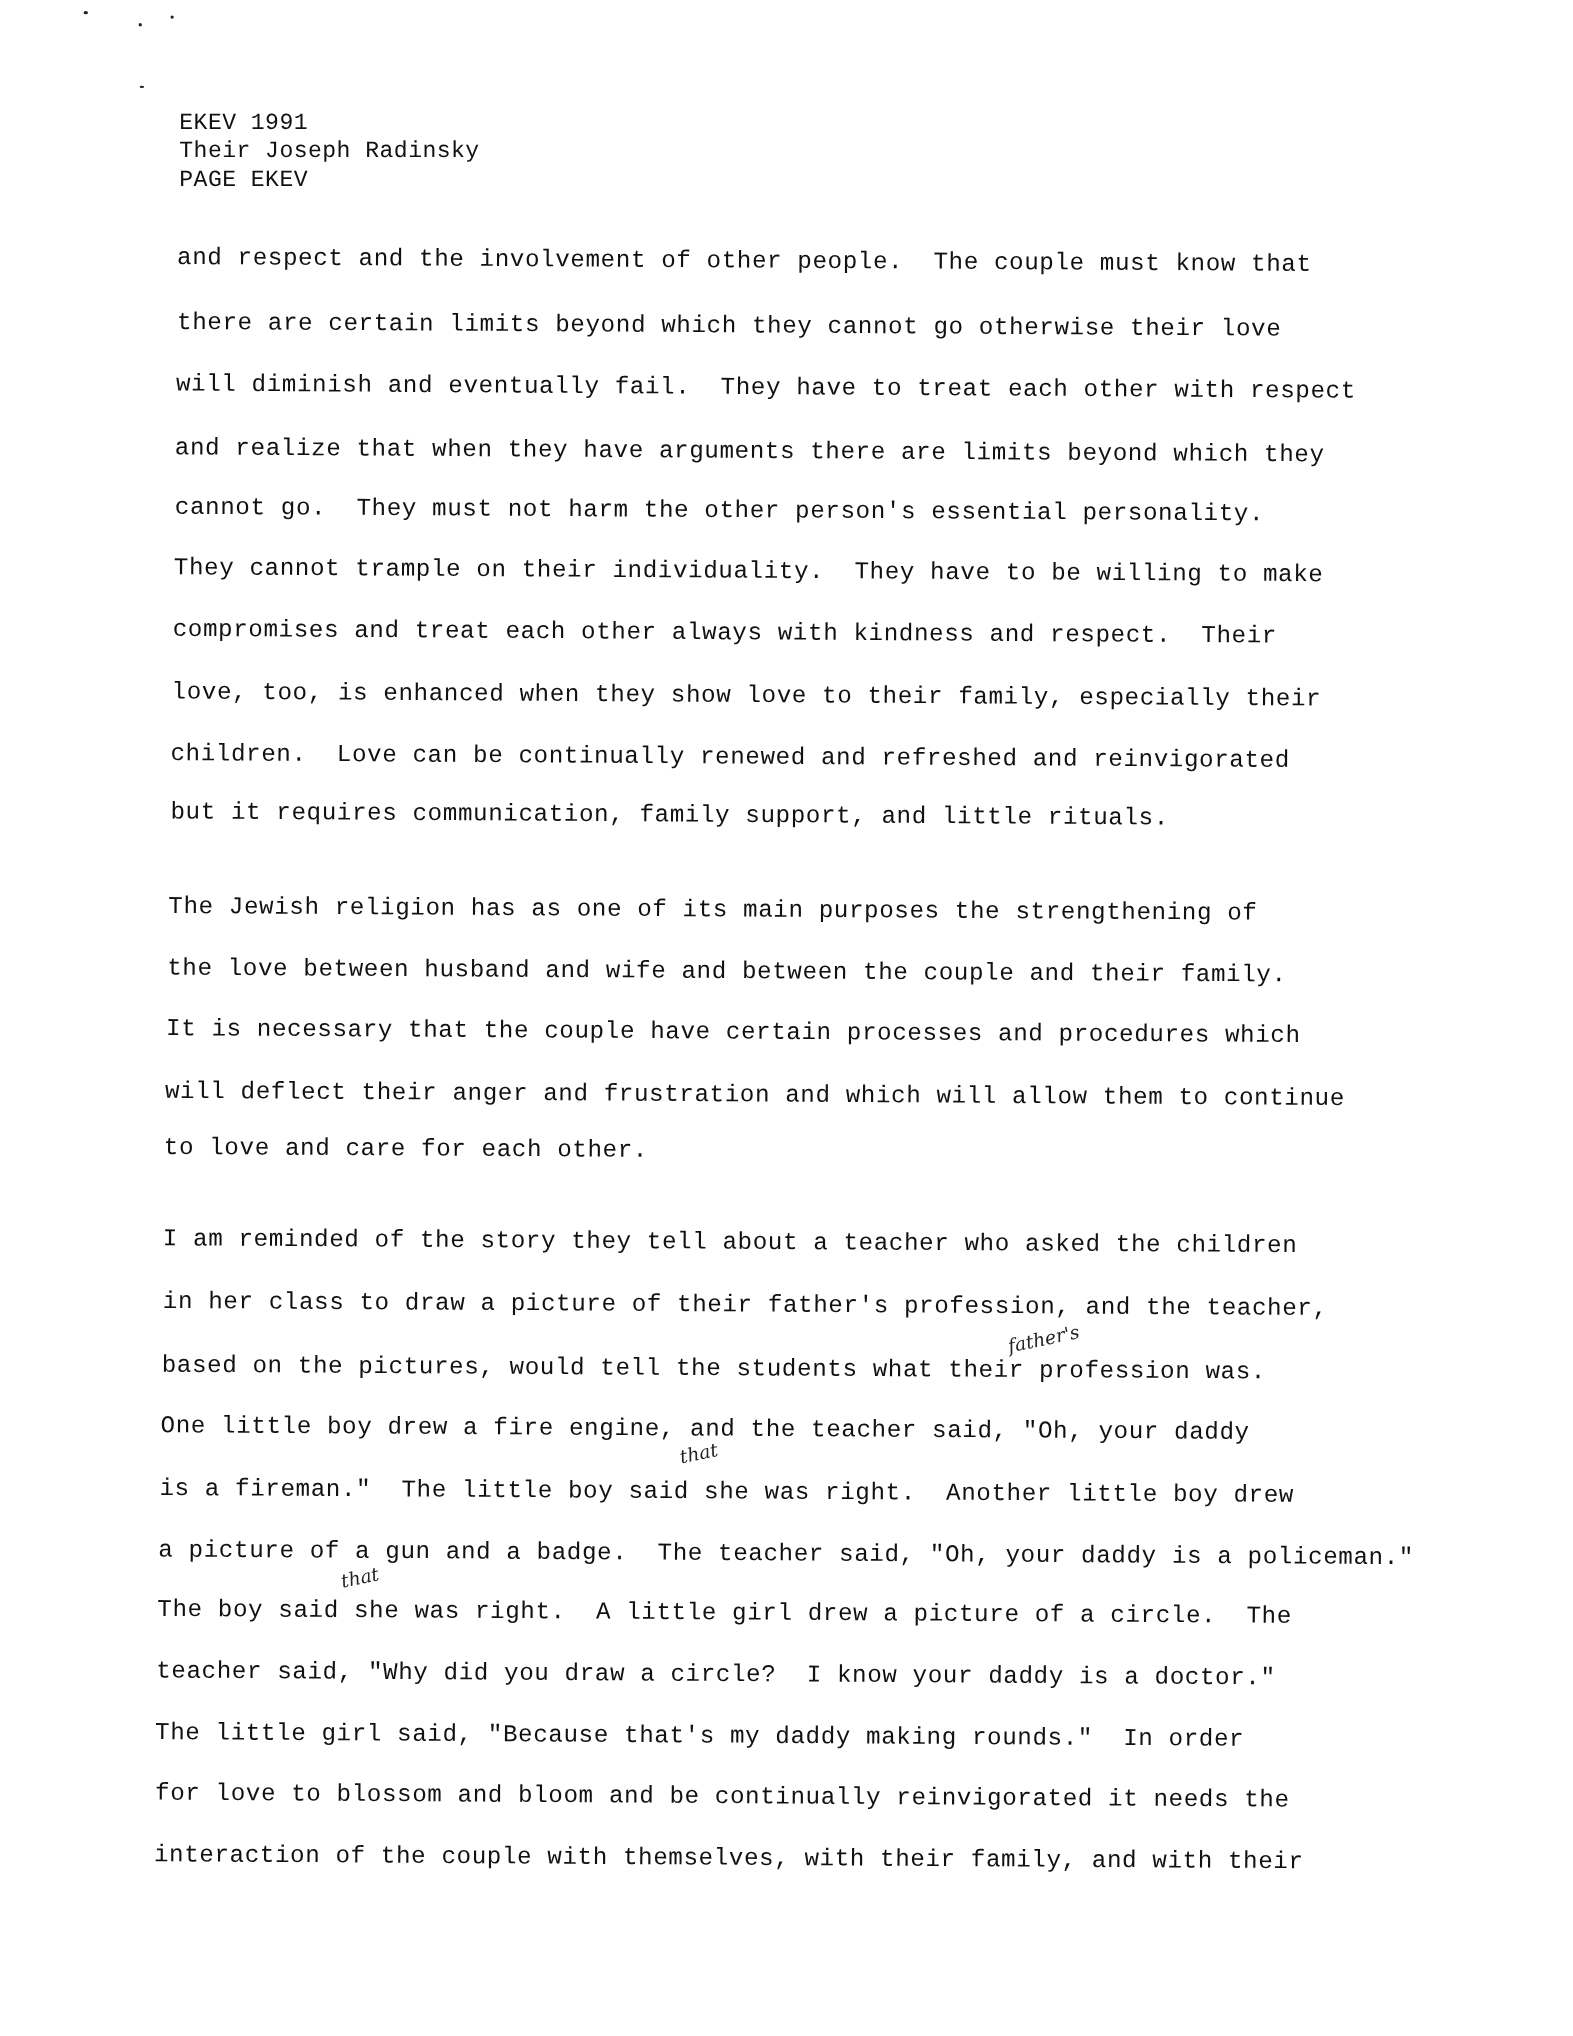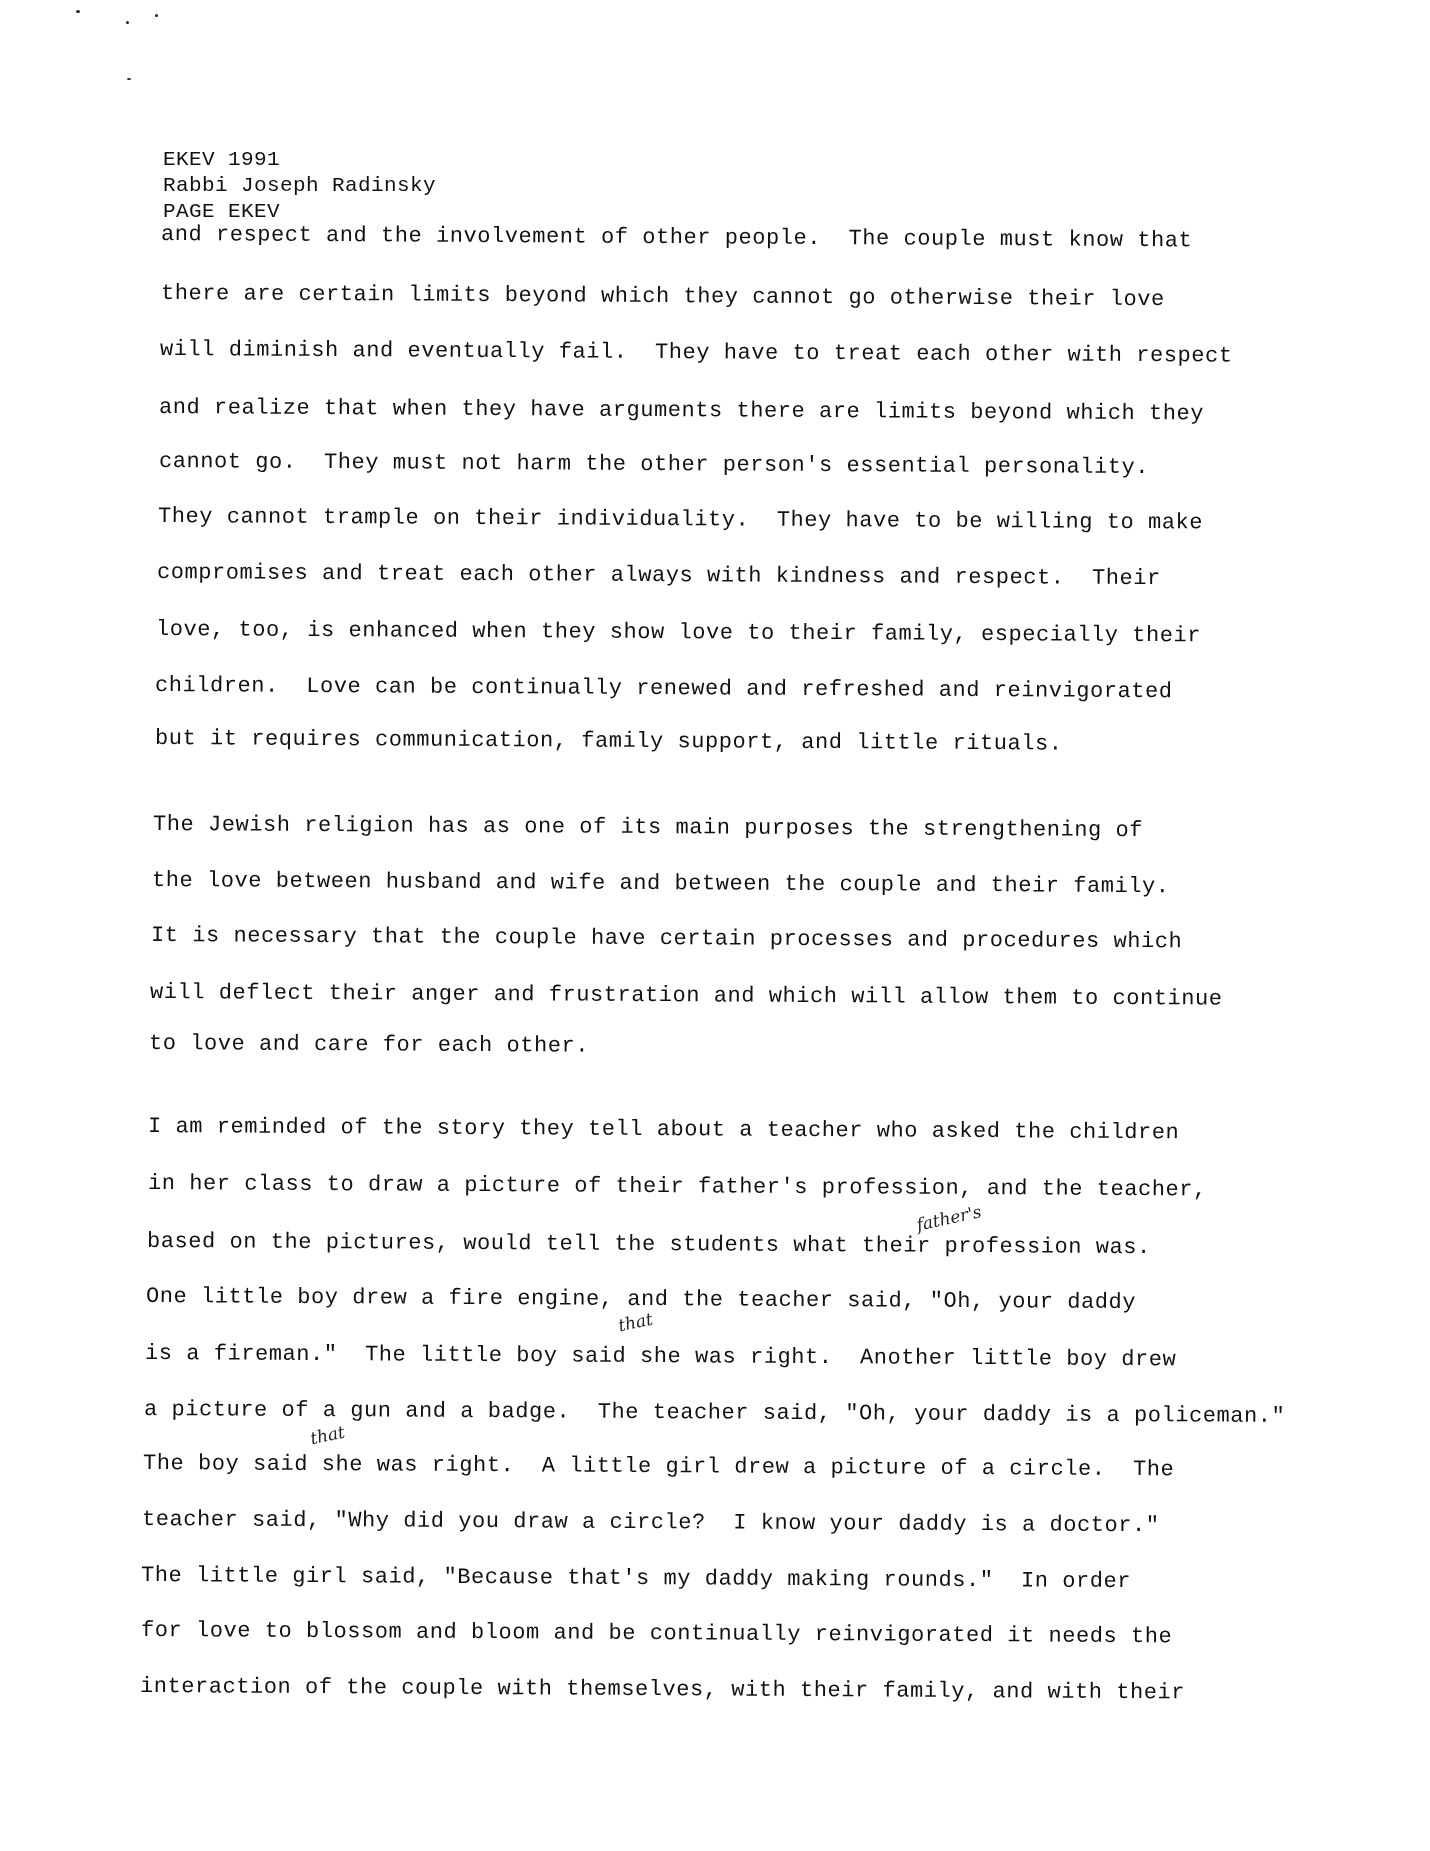--- a/index.html
+++ b/index.html
@@ -20,21 +20,20 @@
       background: #222;
       border-radius: 50%;
     }
     .header {
       position: absolute;
       left: 163px;
       top: 100px;
       font-size: 21px;
       line-height: 26px;
       letter-spacing: 0.4px;
-      margin-top: 47px;
     }
     .header div { white-space: pre; }
     .line {
       position: absolute;
       white-space: pre;
       font-size: 22px;
       letter-spacing: 0.55px;
       transform-origin: left center;
     }
     .annot {
@@ -50,21 +49,21 @@
 </head>
 <body>
 
 <div class="speck" style="left:76px;top:10px;width:4px;height:3px;"></div>
 <div class="speck" style="left:126px;top:21px;width:3px;height:3px;"></div>
 <div class="speck" style="left:155px;top:14px;width:3px;height:3px;"></div>
 <div class="speck" style="left:127px;top:78px;width:4px;height:2px;"></div>
 
 <div class="header">
   <div>EKEV 1991</div>
-  <div>Rabbi Joseph Radinsky</div>
+  <div>Their Joseph Radinsky</div>
   <div>PAGE EKEV</div>
 </div>
 
 <div>
   <div class="line" style="left:161px;top:222px;transform:rotate(0.35deg);">and respect and the involvement of other people.  The couple must know that</div>
   <div class="line" style="left:161px;top:281px;transform:rotate(0.35deg);">there are certain limits beyond which they cannot go otherwise their love</div>
   <div class="line" style="left:160px;top:337px;transform:rotate(0.35deg);">will diminish and eventually fail.  They have to treat each other with respect</div>
   <div class="line" style="left:159px;top:395px;transform:rotate(0.35deg);">and realize that when they have arguments there are limits beyond which they</div>
   <div class="line" style="left:159px;top:449px;transform:rotate(0.35deg);">cannot go.  They must not harm the other person's essential personality.</div>
   <div class="line" style="left:158px;top:504px;transform:rotate(0.35deg);">They cannot trample on their individuality.  They have to be willing to make</div>

